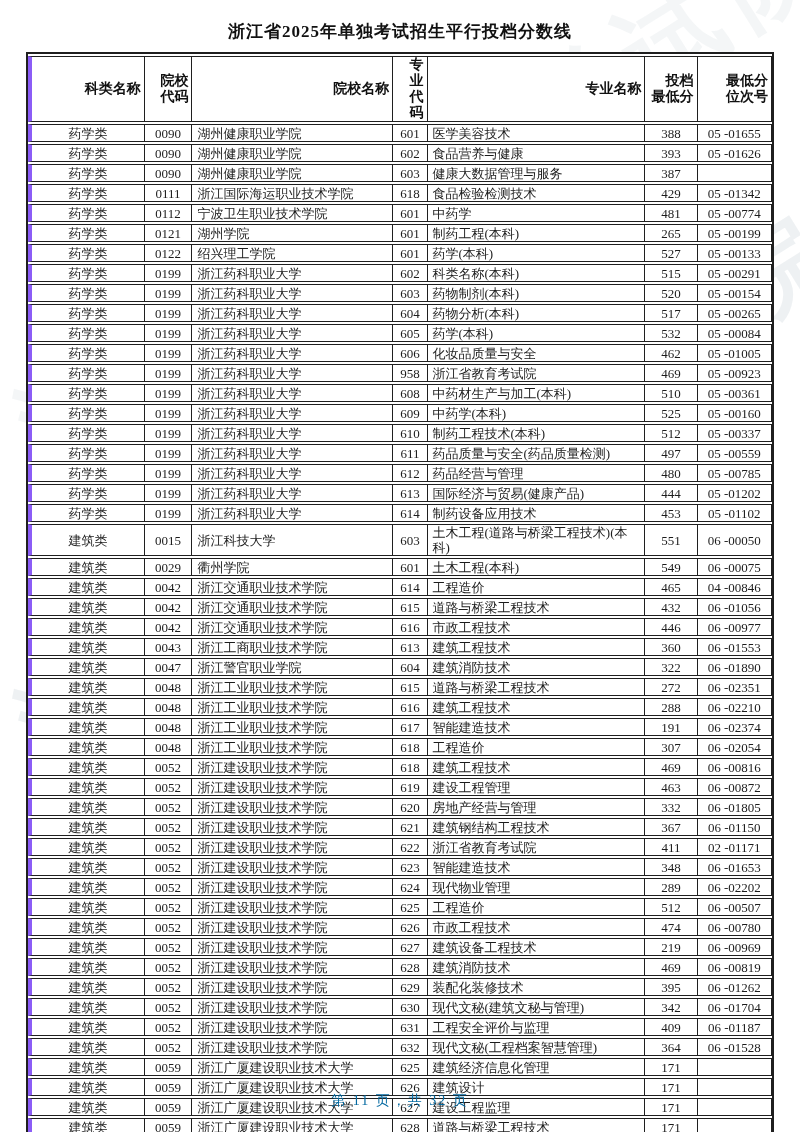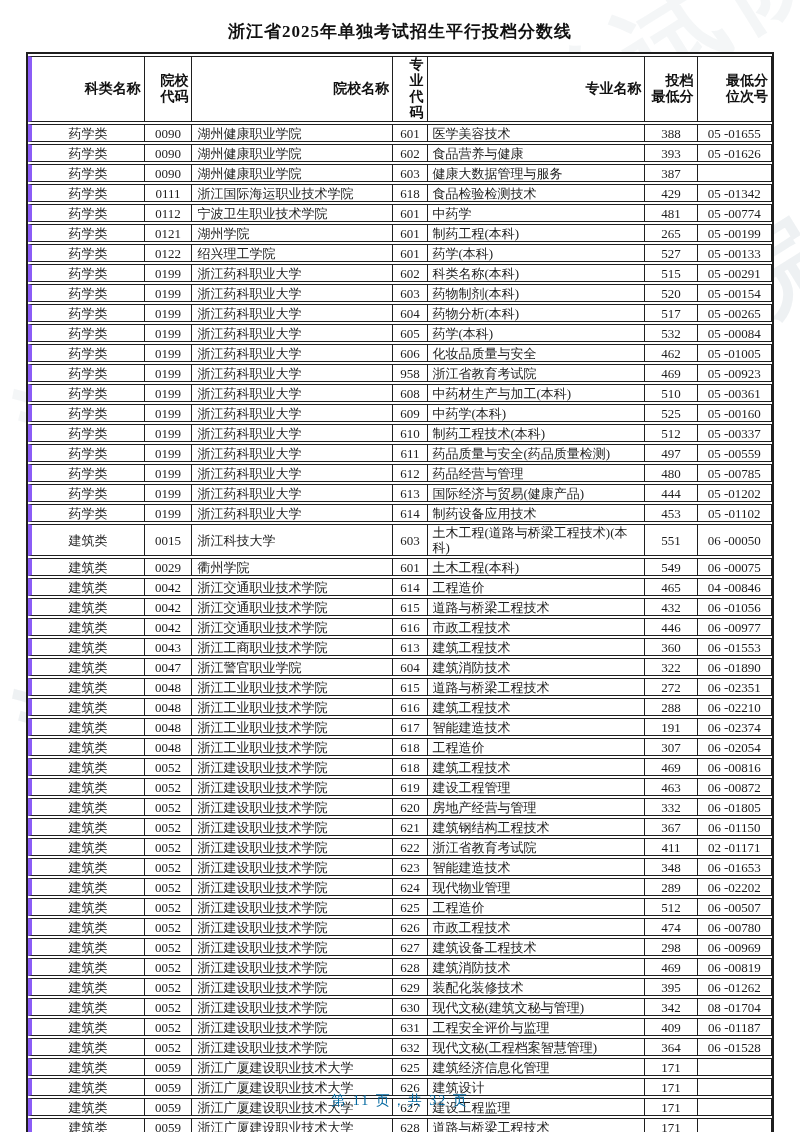--- a/index.html
+++ b/index.html
@@ -502,21 +502,21 @@
             <td class="c4">市政工程技术</td>
             <td class="c5">474</td>
             <td class="c6">06 -00780</td>
           </tr>
           <tr>
             <td class="c0">建筑类</td>
             <td class="c1">0052</td>
             <td class="c2">浙江建设职业技术学院</td>
             <td class="c3">627</td>
             <td class="c4">建筑设备工程技术</td>
-            <td class="c5">298</td>
+            <td class="c5">219</td>
             <td class="c6">06 -00969</td>
           </tr>
           <tr>
             <td class="c0">建筑类</td>
             <td class="c1">0052</td>
             <td class="c2">浙江建设职业技术学院</td>
             <td class="c3">628</td>
             <td class="c4">建筑消防技术</td>
             <td class="c5">469</td>
             <td class="c6">06 -00819</td>
@@ -530,21 +530,21 @@
             <td class="c5">395</td>
             <td class="c6">06 -01262</td>
           </tr>
           <tr>
             <td class="c0">建筑类</td>
             <td class="c1">0052</td>
             <td class="c2">浙江建设职业技术学院</td>
             <td class="c3">630</td>
             <td class="c4">现代文秘(建筑文秘与管理)</td>
             <td class="c5">342</td>
-            <td class="c6">08 -01704</td>
+            <td class="c6">06 -01704</td>
           </tr>
           <tr>
             <td class="c0">建筑类</td>
             <td class="c1">0052</td>
             <td class="c2">浙江建设职业技术学院</td>
             <td class="c3">631</td>
             <td class="c4">工程安全评价与监理</td>
             <td class="c5">409</td>
             <td class="c6">06 -01187</td>
           </tr>

